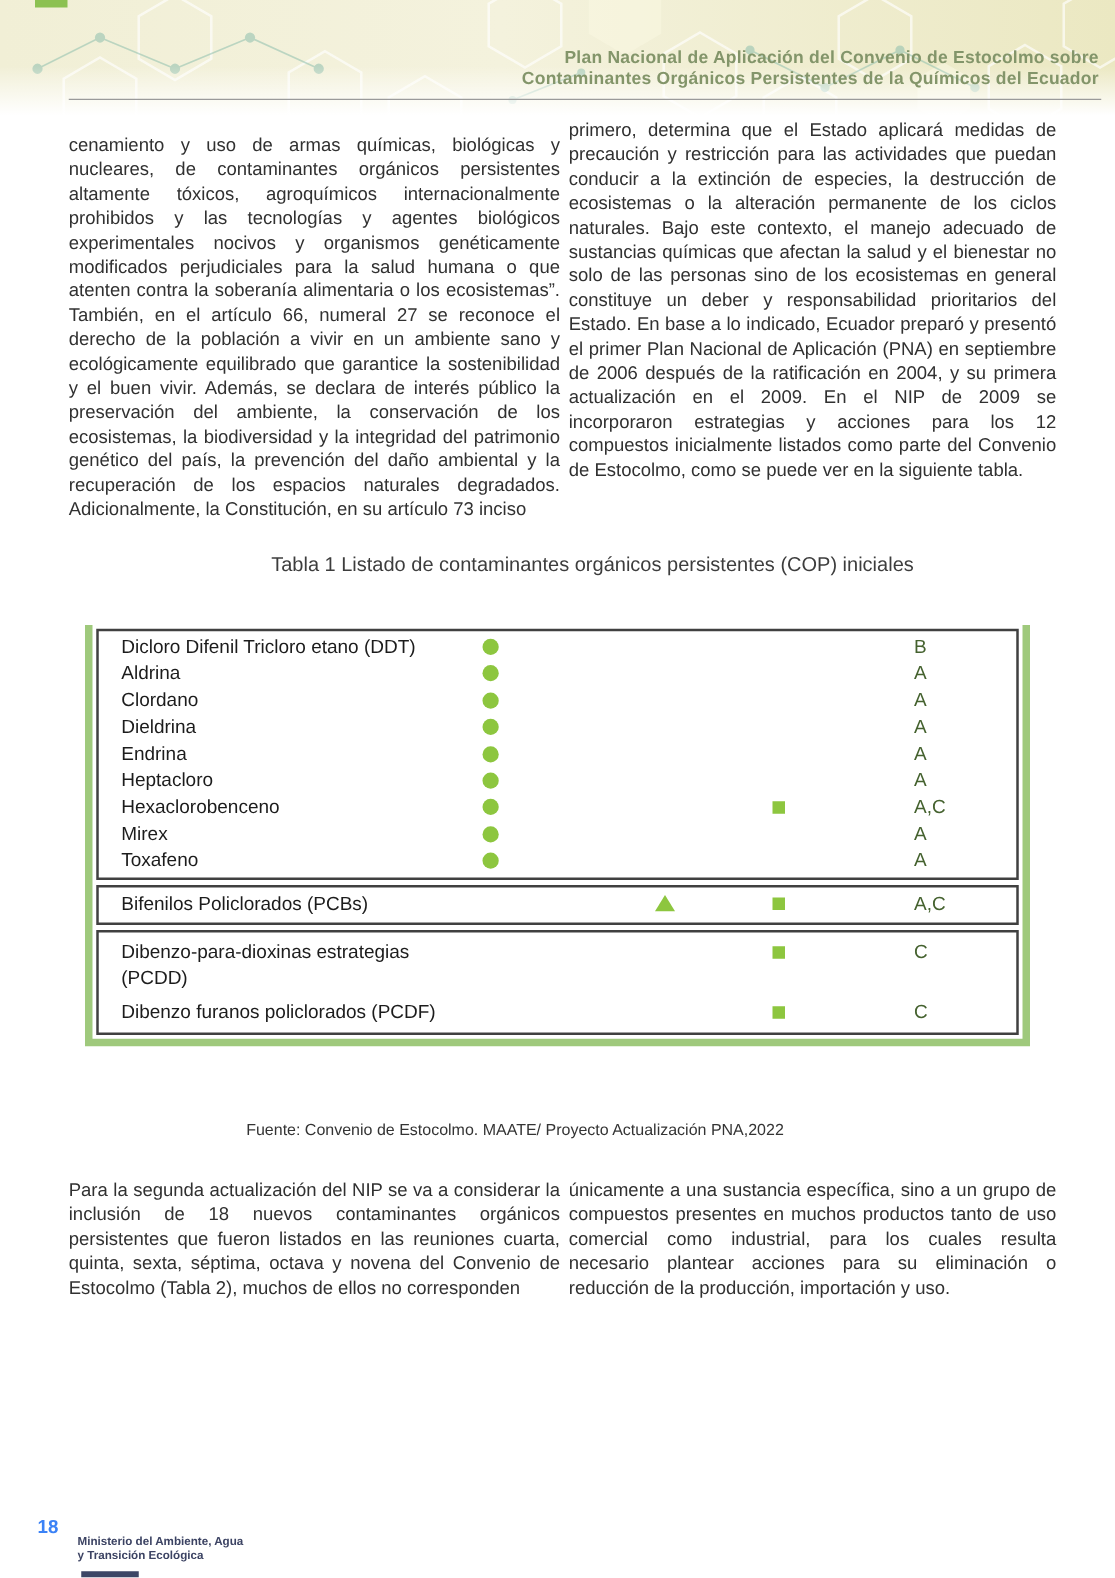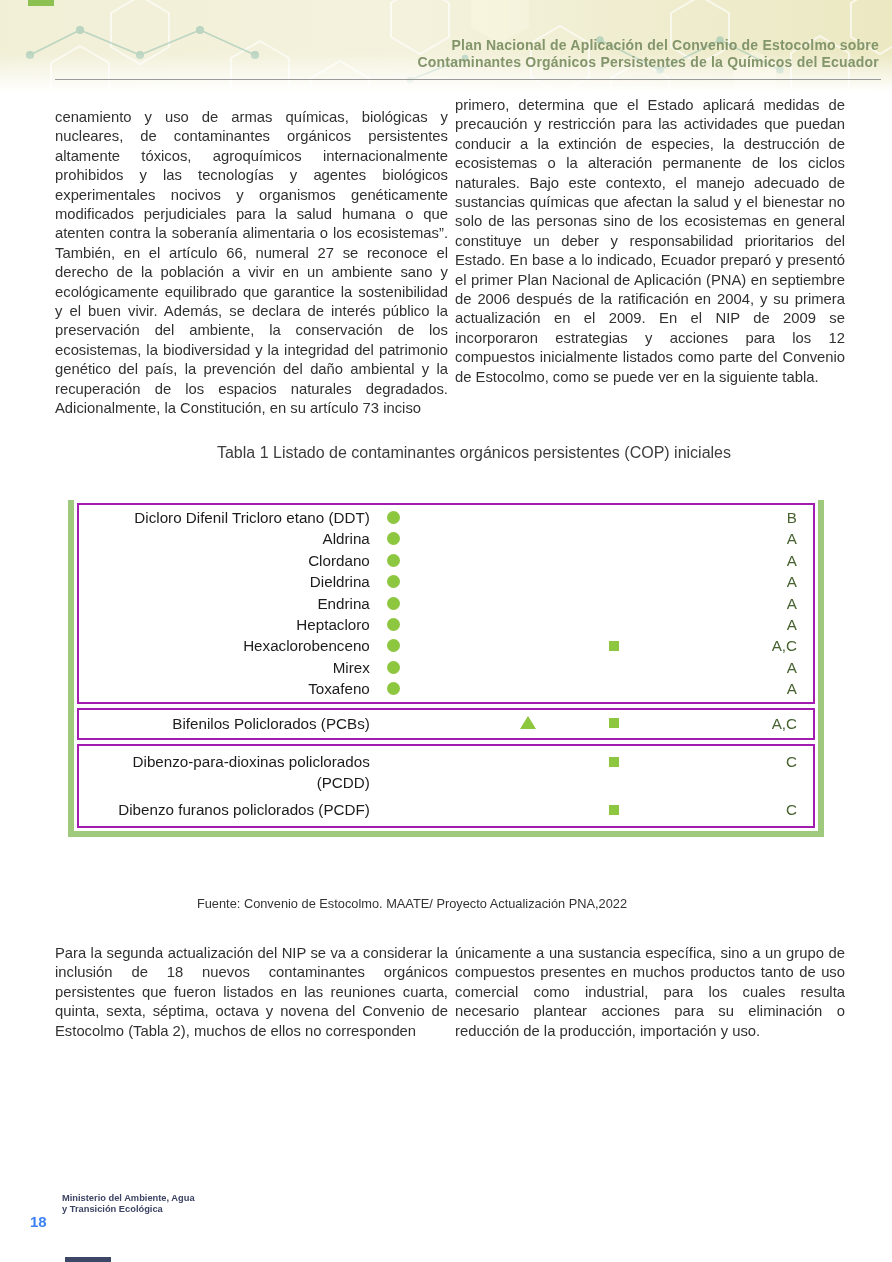--- a/index.html
+++ b/index.html
@@ -36,40 +36,40 @@
     font-size:16px;color:#3d3d3d;}
   .t-source{position:absolute;left:0;top:896px;width:824px;text-align:center;
     font-size:12.8px;color:#343434;}
   
   .cop-table{position:absolute;left:68px;top:500px;width:756px;box-sizing:border-box;
     background:var(--frame);padding:0 6px 6px 6px;}
   .t-header{display:grid;grid-template-columns:40% 13% 17.5% 17% 12.5%;
     background:var(--hdrbg);min-height:46px;align-items:center;}
   .th{color:var(--hdrtx);font-weight:bold;font-size:15px;line-height:17px;text-align:center;}
   .t-inner{background:#ffffff;padding:3px;}
-  .t-section{border:2px solid #a21caf;background:#fff;margin-bottom:4px;padding:2px 16px;text-align:right;}
+  .t-section{border:2px solid #404040;background:#fff;margin-bottom:4px;padding:2px 0;}
   .t-section:last-child{margin-bottom:0;}
   .t-row{display:grid;grid-template-columns:40% 13% 17.5% 17% 12.5%;align-items:start;
     font-size:15.2px;line-height:21.4px;color:#1c1c1c;}
   .t-name{padding-left:18px;padding-right:6px;}
   .t-cell{display:flex;justify-content:center;}
   .t-anexo{color:var(--anexo);padding-left:10px;}
   .mk{display:block;}
   .mk-circle{width:13px;height:13px;border-radius:50%;background:var(--g);margin-top:4px;transform:translateX(-28px);}
   .mk-square{width:10px;height:10px;background:var(--g);margin-top:6px;transform:translateX(-36px);}
   .mk-triangle{width:0;height:0;border-left:8px solid transparent;border-right:8px solid transparent;
     border-bottom:13px solid var(--g);margin-top:4px;}
   .sec-2 .t-row{line-height:24px;}
   .sec-3 .t-row{padding:3px 0;}
   
   .col-left-body{position:absolute;left:55px;top:944px;width:393px;}
   .col-right-body{position:absolute;left:455px;top:944px;width:390px;}
   
   .footer-pagenum{position:absolute;left:30px;top:1213px;font-size:15px;font-weight:bold;color:#3b82f6;}
-  .footer-ministry{position:absolute;left:62px;top:1193px;font-size:9.3px;line-height:11px;
+  .footer-ministry{position:absolute;left:62px;top:1228px;font-size:9.3px;line-height:11px;
     font-weight:bold;color:var(--navy);}
   .footer-bar{position:absolute;left:65px;bottom:0;width:46px;height:5px;background:#3c4666;}
 </style>
 </head>
 <body>
 
 <div class="banner">
   <svg width="892" height="96" viewBox="0 0 892 96">
     <defs>
       <linearGradient id="bg" x1="0" y1="0" x2="1" y2="0">
@@ -227,21 +227,21 @@
             <span class="mk mk-triangle"></span>
           </div>
           <div class="t-cell">
             <span class="mk mk-square"></span>
           </div>
           <div class="t-anexo">A,C</div>
         </div>
       </div>
       <div class="t-section sec-3">
         <div class="t-row">
-          <div class="t-name">Dibenzo-para-dioxinas policlorados (PCDD)</div>
+          <div class="t-name">Dibenzo-para-dioxinas estrategias (PCDD)</div>
           <div class="t-cell"></div>
           <div class="t-cell"></div>
           <div class="t-cell">
             <span class="mk mk-square"></span>
           </div>
           <div class="t-anexo">C</div>
         </div>
         <div class="t-row">
           <div class="t-name">Dibenzo furanos policlorados (PCDF)</div>
           <div class="t-cell"></div>

